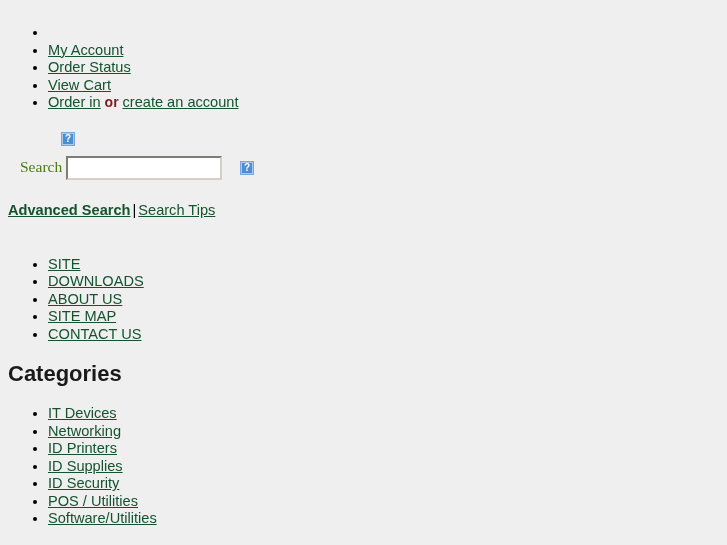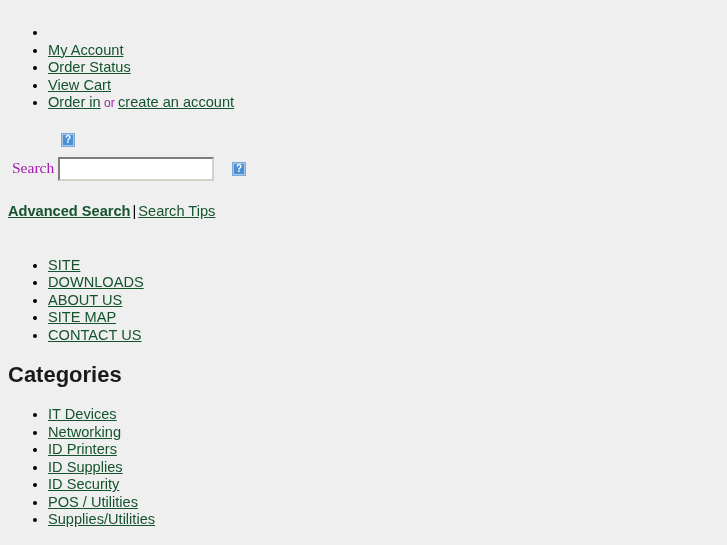--- a/index.html
+++ b/index.html
@@ -41,22 +41,23 @@
   }
 
   a.lnk {
     color: #14532d;
     text-decoration: underline;
     cursor: pointer;
   }
 
   .inline-txt {
     font-family: "Liberation Sans", "DejaVu Sans", sans-serif;
-    font-size: 12px;
-    color: #a21caf;
+    font-size: 14px;
+    color: #7f1d1d;
+    font-weight: bold;
   }
 
   
   .broken-img {
     display: inline-block;
     width: 14px;
     height: 14px;
     vertical-align: middle;
     background: #4a8fd4;
     border: 1px solid #7ba8d9;
@@ -88,22 +89,22 @@
   .search-row {
     margin: 0;
     padding: 0;
     height: 26px;
     line-height: 26px;
     white-space: nowrap;
   }
   .search-label {
     font-family: "Liberation Serif", "DejaVu Serif", serif;
     font-size: 15.5px;
-    color: #a21caf;
-    margin-left: 4px;
+    color: #4d7c0f;
+    margin-left: 12px;
     margin-right: 4px;
   }
   input.search-box {
     width: 148px;
     height: 18px;
     font-family: "Liberation Sans", "DejaVu Sans", sans-serif;
     font-size: 13px;
     padding: 1px 2px;
     border: 2px inset #d4d0c8;
     background: #ffffff;
@@ -180,16 +181,16 @@
 
   <h2 class="heading">Categories</h2>
 
   <ul class="plain catlist">
     <li><a class="lnk" href="#">IT Devices</a></li>
     <li><a class="lnk" href="#">Networking</a></li>
     <li><a class="lnk" href="#">ID Printers</a></li>
     <li><a class="lnk" href="#">ID Supplies</a></li>
     <li><a class="lnk" href="#">ID Security</a></li>
     <li><a class="lnk" href="#">POS / Utilities</a></li>
-    <li><a class="lnk" href="#">Supplies/Utilities</a></li>
+    <li><a class="lnk" href="#">Software/Utilities</a></li>
   </ul>
 
 </div>
 
 </body></html>

